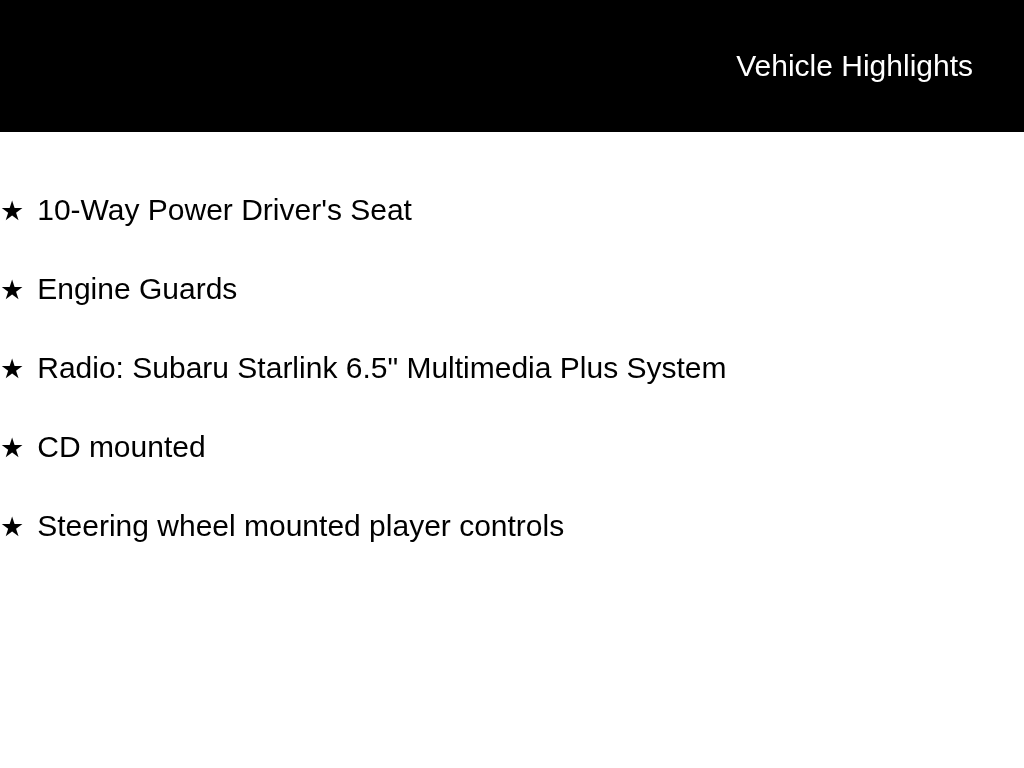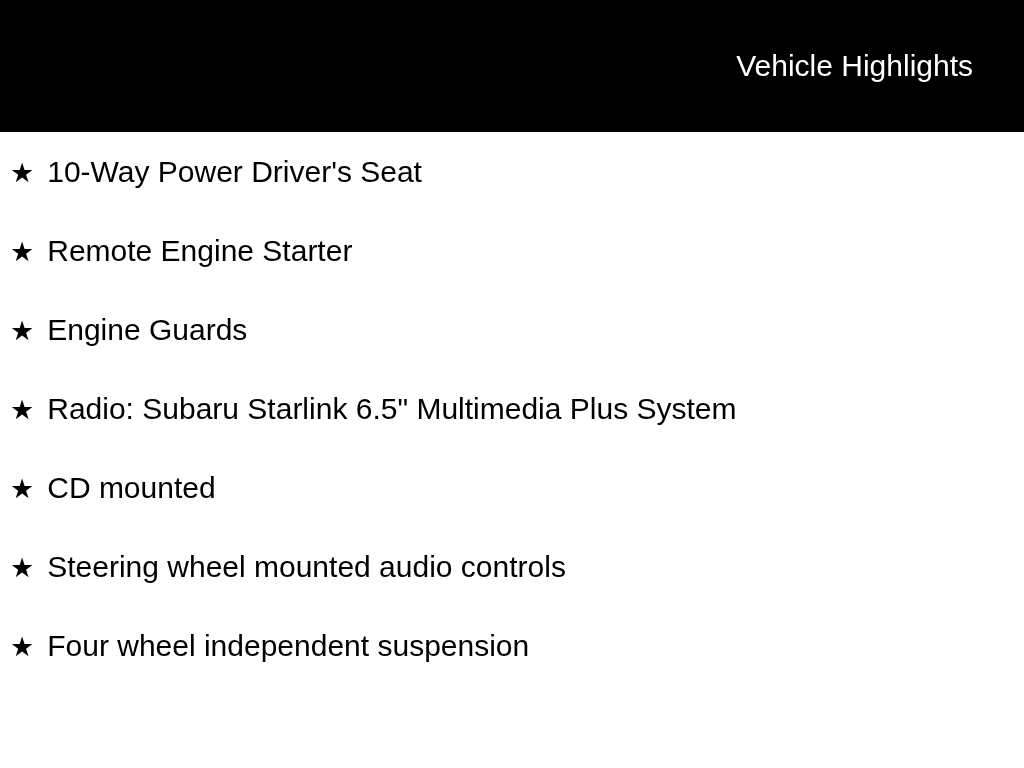--- a/index.html
+++ b/index.html
@@ -12,20 +12,21 @@
     background: #ffffff;
     font-family: "Liberation Sans", sans-serif;
     color: #000000;
     overflow: hidden;
   }
   .page {
     width: 1024px;
     height: 768px;
     display: flex;
     flex-direction: column;
+    gap: 38px;
   }
   .header {
     height: 132px;
     flex: 0 0 132px;
     background: #000000;
     display: flex;
     align-items: center;
     justify-content: flex-end;
     padding-right: 51px;
     box-sizing: border-box;
@@ -39,21 +40,20 @@
   }
   .highlights-list {
     list-style: none;
     margin: 0;
     padding: 0;
   }
   .highlight-item {
     font-size: 30px;
     line-height: 79px;
     height: 79px;
-    padding-left: 10px;
     white-space: nowrap;
     color: #000000;
   }
   .star {
     display: inline-block;
     font-size: 27px;
     margin-right: 13px;
     color: #000000;
     vertical-align: baseline;
   }
@@ -65,32 +65,26 @@
 
   <div class="header">
     <span class="header-title">Vehicle Highlights</span>
   </div>
 
   <ul class="highlights-list">
     <li class="highlight-item">
       <span class="star">★</span><span>10-Way Power Driver's Seat</span>
     </li>
     <li class="highlight-item">
-      <span class="star">★</span><span>Remote Engine Starter</span>
-    </li>
-    <li class="highlight-item">
       <span class="star">★</span><span>Engine Guards</span>
     </li>
     <li class="highlight-item">
       <span class="star">★</span><span>Radio: Subaru Starlink 6.5" Multimedia Plus System</span>
     </li>
     <li class="highlight-item">
       <span class="star">★</span><span>CD mounted</span>
     </li>
     <li class="highlight-item">
-      <span class="star">★</span><span>Steering wheel mounted audio controls</span>
-    </li>
-    <li class="highlight-item">
-      <span class="star">★</span><span>Four wheel independent suspension</span>
+      <span class="star">★</span><span>Steering wheel mounted player controls</span>
     </li>
   </ul>
 
 </div>
 
 </body></html>

